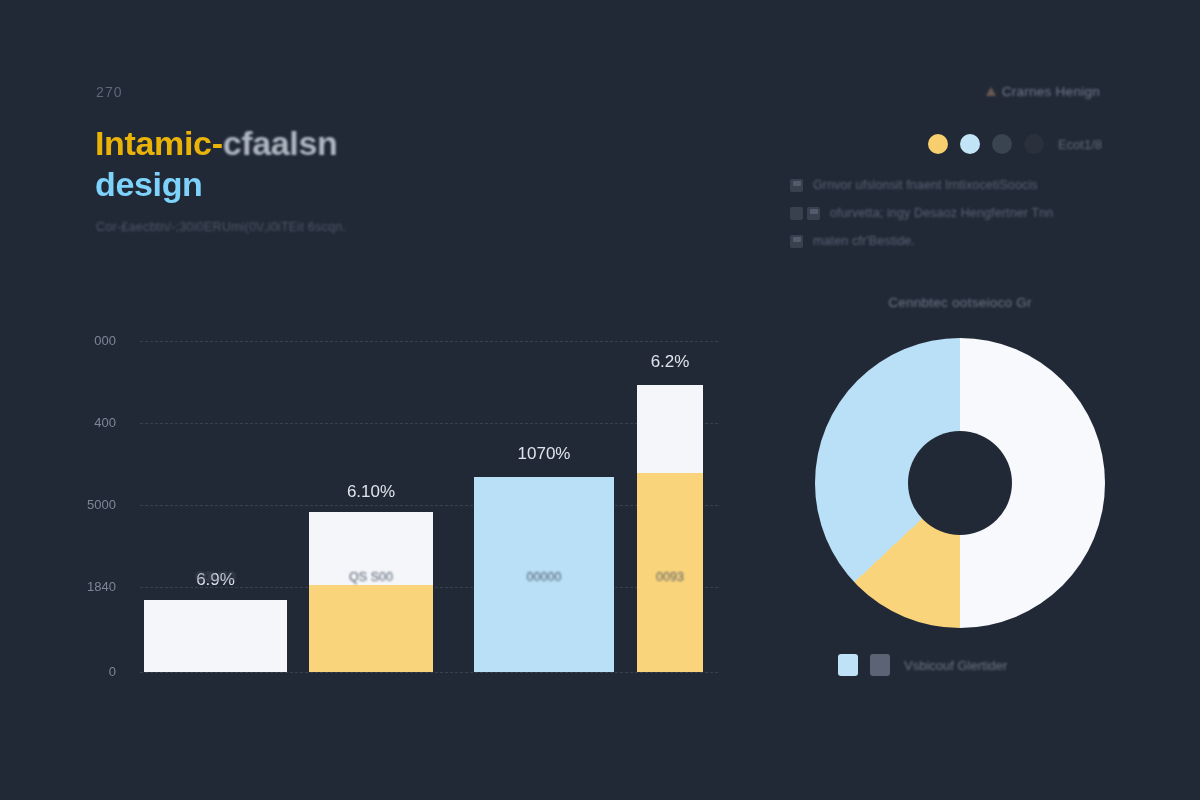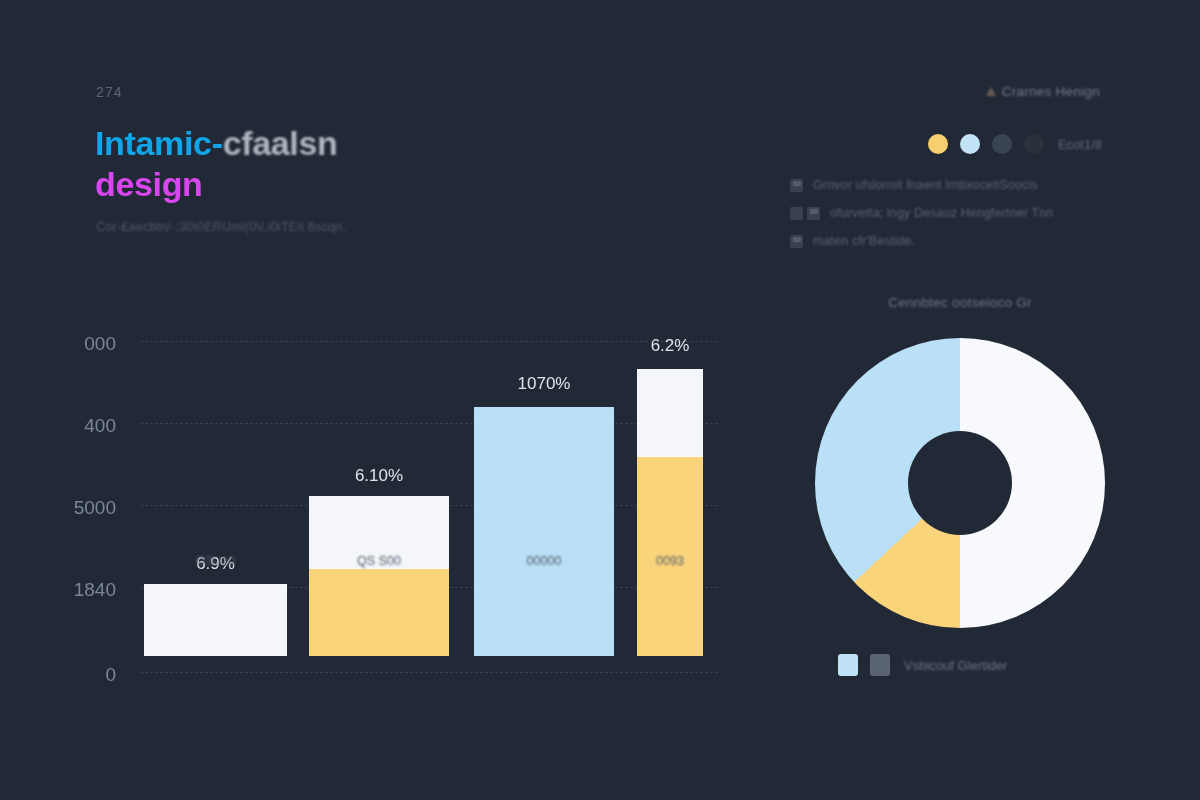--- a/index.html
+++ b/index.html
@@ -17,23 +17,23 @@
   .eyebrow {
     position:absolute; left:96px; top:84px;
     font-size:14px; letter-spacing:.08em;
     color:#5c6778; filter:blur(.55px);
   }
   .headline {
     position:absolute; left:95px; top:123px;
     width:520px; font-size:34px; font-weight:700;
     line-height:1.2; letter-spacing:-.01em;
   }
-  .headline .h-strong { color:#0ea5e9; }
+  .headline .h-strong { color:#eab308; }
   .headline .h-dim { color:#aeb6c2; filter:blur(1.1px); }
-  .headline .h-line2 { display:block; color:#d946ef; }
+  .headline .h-line2 { display:block; color:#7dd3fc; }
   .subtitle {
     position:absolute; left:96px; top:220px;
     font-size:12.5px; color:#4e5869;
     filter:blur(1.15px); letter-spacing:.02em;
   }
 
   
   .meta-title {
     position:absolute; right:100px; top:84px;
     font-size:13.5px; color:#707b8c;
@@ -75,26 +75,26 @@
   }
 
   
   .bar-chart { position:absolute; left:0; top:0; width:760px; height:800px; }
   .gridline {
     position:absolute; left:140px; width:578px; height:1px;
     border-top:1px dashed #39414e;
   }
   .ytick {
     position:absolute; right:0; width:64px; text-align:right;
-    font-size:19px; color:#7b8697; filter:blur(.45px);
+    font-size:13px; color:#7b8697; filter:blur(.45px);
     transform:translateY(-8px);
   }
   .ytick-wrap { position:absolute; left:36px; width:80px; }
   .bar-col {
-    position:absolute; bottom:144px;
+    position:absolute; bottom:128px;
     display:flex; flex-direction:column; justify-content:center;
   }
   .seg { width:100%; }
   .seg-white { background:#f4f6f9; }
   .seg-yellow { background:#fad47a; }
   .seg-blue  { background:#b9e0f6; }
   .bar-value {
     position:absolute; left:50%; transform:translateX(-50%);
     font-size:17px; color:#dfe4ec; white-space:nowrap;
   }
@@ -127,21 +127,21 @@
   .lg-text {
     font-size:13px; color:#6a7484; filter:blur(1.05px);
     margin-left:2px; white-space:nowrap;
   }
 </style>
 </head>
 <body>
 
 <div class="canvas">
 
-  <div class="eyebrow">274</div>
+  <div class="eyebrow">270</div>
 
   <h1 class="headline">
     <span class="h-strong">Intamic-</span><span class="h-dim">cfaalsn</span>
     <span class="h-line2">design</span>
   </h1>
 
   <div class="subtitle">Cor-£aecbtn/-;30i0ERUmi(0\/,i0iTEit 6scqn.</div>
 
   <div class="meta-title">
     <span class="tri"></span>
@@ -186,28 +186,28 @@
       <div class="ytick" style="top:587px">1840</div>
       <div class="ytick" style="top:672px">0</div>
     </div>
 
     <div class="bar-col" style="left:144px; width:143px; height:72px;margin-top:28px;">
       <div class="bar-value" style="top:-30px">6.9%</div>
       <div class="seg seg-white" style="height:72px"></div>
       <div class="xtick">O3U10</div>
     </div>
 
-    <div class="bar-col" style="left:309px; width:140px; height:160px;border-radius:26px;">
+    <div class="bar-col" style="left:309px; width:124px; height:160px;border-radius:26px;">
       <div class="bar-value" style="top:-30px">6.10%</div>
       <div class="seg seg-white" style="height:73px"></div>
       <div class="seg seg-yellow" style="height:87px"></div>
       <div class="xtick">QS S00</div>
     </div>
 
-    <div class="bar-col" style="left:474px; width:140px; height:249px;">
+    <div class="bar-col" style="left:474px; width:140px; height:195px;">
       <div class="bar-value" style="top:-33px">1070%</div>
       <div class="seg seg-blue" style="height:249px"></div>
       <div class="xtick">00000</div>
     </div>
 
     <div class="bar-col" style="left:637px; width:66px; height:287px;">
       <div class="bar-value" style="top:-33px">6.2%</div>
       <div class="seg seg-white" style="height:88px"></div>
       <div class="seg seg-yellow" style="height:199px"></div>
       <div class="xtick">0093</div>

